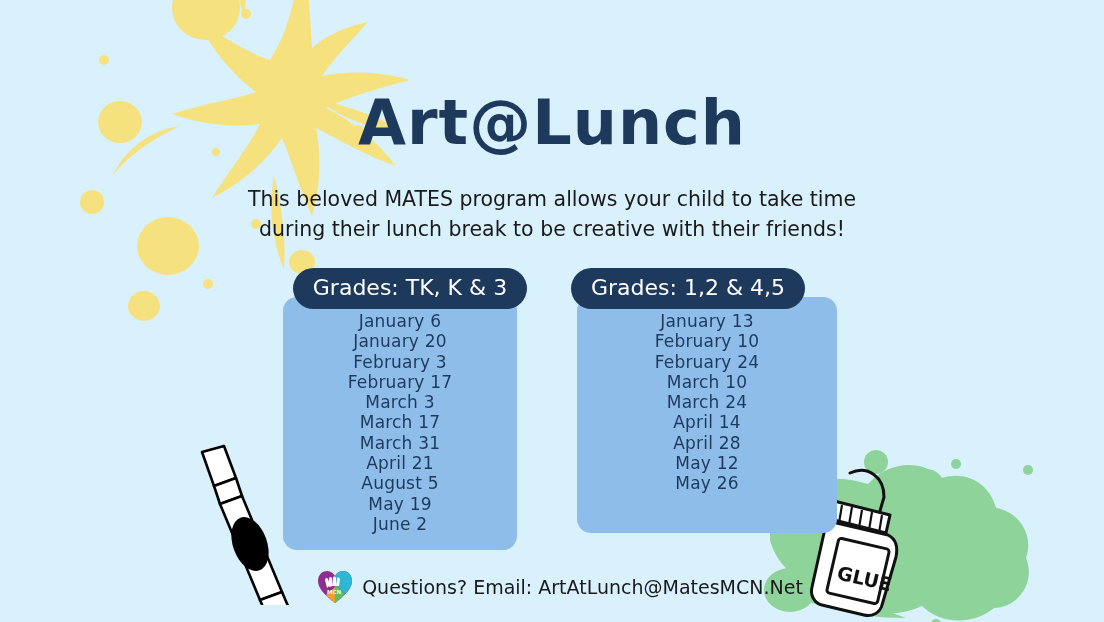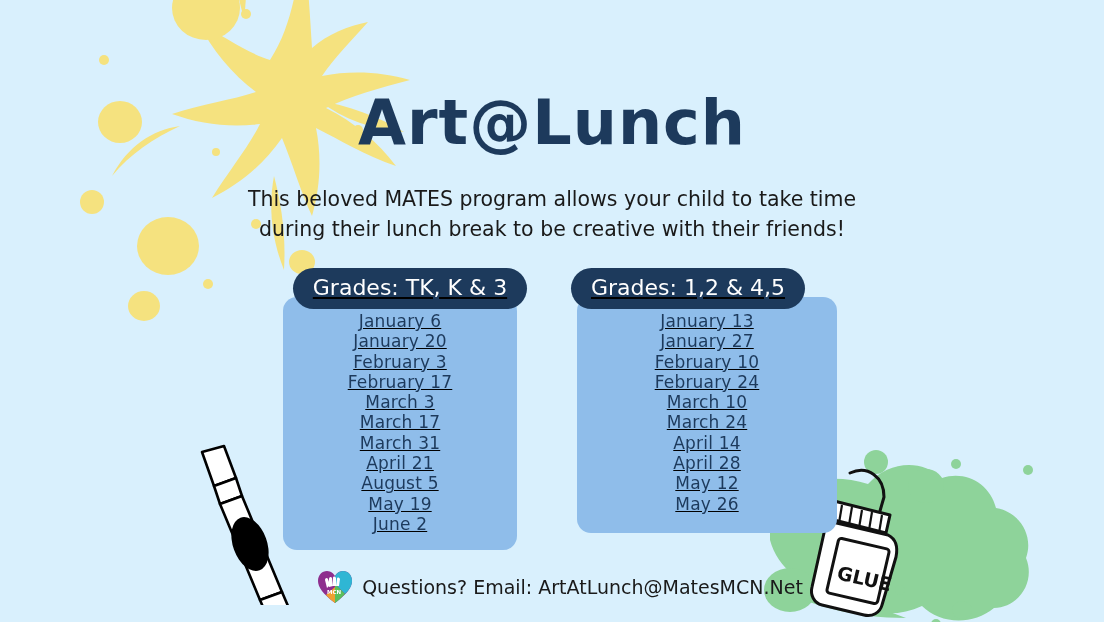--- a/index.html
+++ b/index.html
@@ -37,21 +37,20 @@
     font-family:"DejaVu Sans", sans-serif;
     font-size:20.5px;
     line-height:30px;
     color:#1a1a1a;
     z-index:5;
   }
 
   .card{
     position:absolute;
     z-index:4;
-    text-decoration:underline;
   }
   #card-left{left:283px;top:268px;width:234px;}
   #card-right{left:565px;top:268px;width:272px;}
 
   .card-header{
     position:relative;
     z-index:3;
     background:#1d3a5c;
     color:#ffffff;
     border-radius:22px;
@@ -204,21 +203,20 @@
         <div class="date-item">August 5</div>
         <div class="date-item">May 19</div>
         <div class="date-item">June 2</div>
       </div>
   </div>
 
   <div class="card" id="card-right">
     <div class="card-header">Grades: 1,2 &amp; 4,5</div>
     <div class="card-body" id="dates-right">
         <div class="date-item">January 13</div>
-        <div class="date-item">January 27</div>
         <div class="date-item">February 10</div>
         <div class="date-item">February 24</div>
         <div class="date-item">March 10</div>
         <div class="date-item">March 24</div>
         <div class="date-item">April 14</div>
         <div class="date-item">April 28</div>
         <div class="date-item">May 12</div>
         <div class="date-item">May 26</div>
       </div>
   </div>

